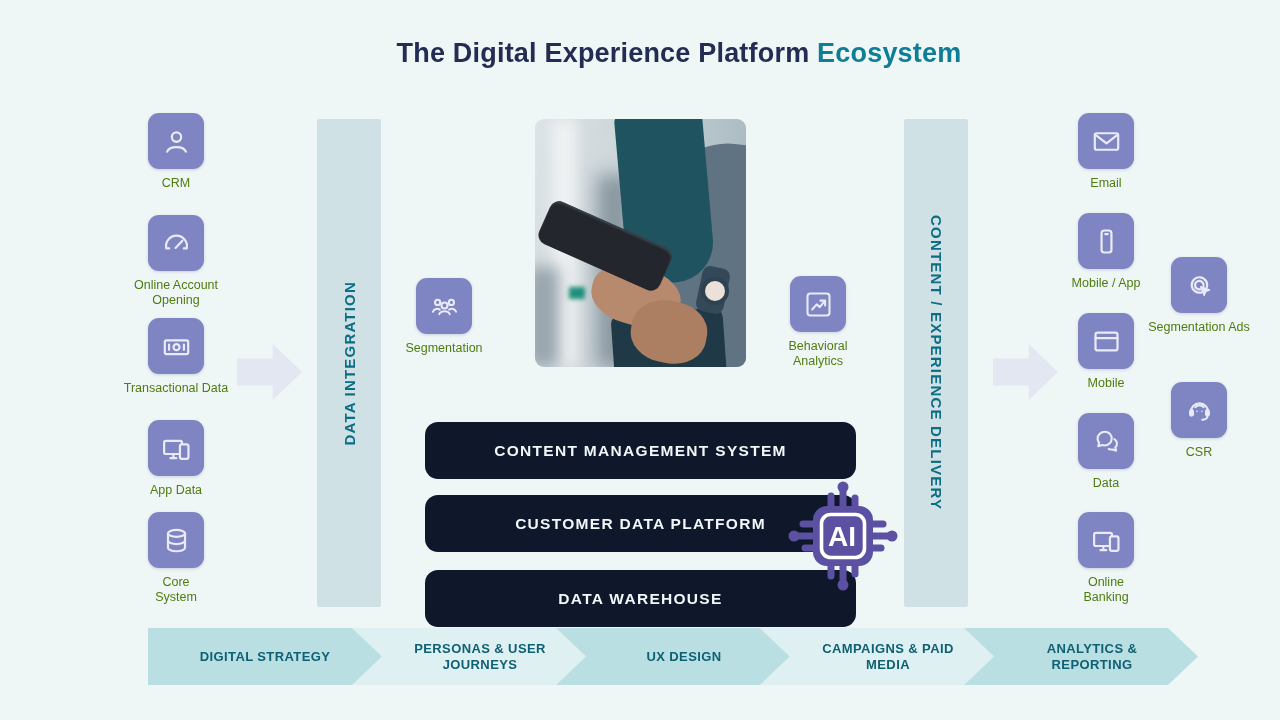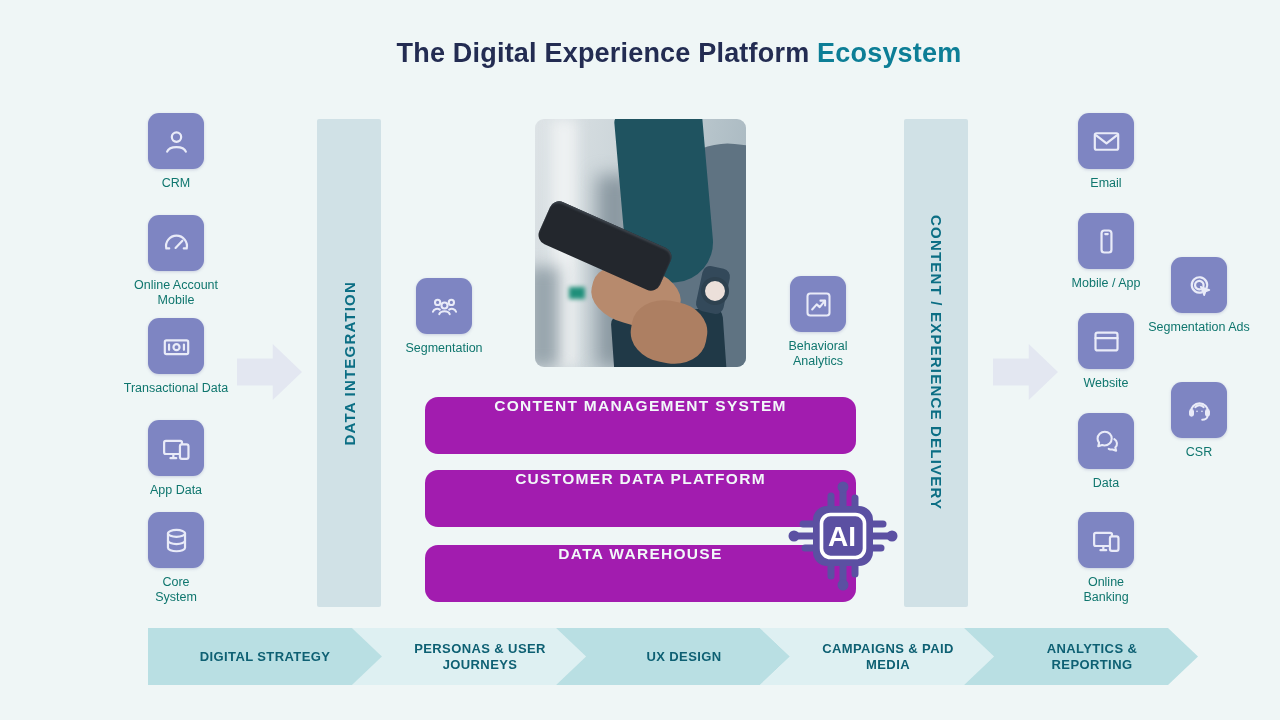--- a/index.html
+++ b/index.html
@@ -19,21 +19,21 @@
   
   .item{position:absolute;width:56px;height:56px;}
   .tile{
     width:56px;height:56px;background:#7e85c2;border-radius:11px;
     display:flex;align-items:center;justify-content:center;
     box-shadow:0 1px 3px rgba(90,95,160,.25);
   }
   .tile svg{width:33px;height:33px;display:block;}
   .lbl{
     position:absolute;top:63px;left:50%;transform:translateX(-50%);
-    width:110px;font-size:12.5px;line-height:14.5px;color:#0f766e;text-align:center;
+    width:110px;font-size:12.5px;line-height:14.5px;color:#4d7c0f;text-align:center;
   }
 
   
   .vbar{
     position:absolute;top:119px;width:64px;height:488px;background:#d0e1e6;
     display:flex;align-items:center;justify-content:center;border-radius:2px;
   }
   .vbar-left{left:317px;}
   .vbar-right{left:904px;}
   .vtext{
@@ -45,23 +45,23 @@
   
   .harrow{
     position:absolute;width:65px;height:56px;background:#e3e7f1;
     clip-path:polygon(0 26%,55% 26%,55% 0,100% 50%,55% 100%,55% 74%,0 74%);
   }
   .harrow-left{left:237px;top:344px;}
   .harrow-right{left:993px;top:344px;}
 
   
   .pbar{
-    position:absolute;left:425px;width:431px;height:57px;background:#a21caf;
-    border-radius:13px;display:flex;align-items:flex-start;justify-content:center;
-    color:#f2f8f9;font-weight:700;font-size:15.5px;letter-spacing:1.3px;
+    position:absolute;left:425px;width:431px;height:57px;background:#0f172a;
+    border-radius:13px;display:flex;align-items:center;justify-content:center;
+    color:#f2f8f9;font-weight:700;font-size:15.5px;letter-spacing:1.3px;margin-top:25px;
   }
 
   
   .ai-chip{position:absolute;left:783px;top:476px;width:120px;height:120px;}
 
   
   .photo{
     position:absolute;left:535px;top:119px;width:211px;height:248px;
     border-radius:9px;overflow:hidden;
     background:linear-gradient(100deg,#dde3e6 0%,#cdd6da 35%,#b4c2c9 72%,#a3b3bc 100%);
@@ -113,21 +113,21 @@
     <div class="lbl">CRM</div>
   </div>
   <div class="item" style="left:148px;top:215px">
     <div class="tile">
         <svg viewBox="0 0 24 24" fill="none" stroke="#e9ebf8" stroke-width="1.6" stroke-linecap="round" stroke-linejoin="round">
           <path d="M4.6 15.6a7.6 7.6 0 1 1 14.8 0"></path>
           <path d="M5.5 15.6h1.2 M17.3 15.6h1.2"></path>
           <path d="M11.3 15.2l5-5.2"></path>
         </svg>
       </div>
-    <div class="lbl">Online Account Mobile</div>
+    <div class="lbl">Online Account Opening</div>
   </div>
   <div class="item" style="left:148px;top:318px">
     <div class="tile">
         <svg viewBox="0 0 24 24" fill="none" stroke="#e9ebf8" stroke-width="1.6" stroke-linecap="round" stroke-linejoin="round">
           <rect x="3.5" y="7.5" width="17" height="10" rx="1.2"></rect>
           <circle cx="12" cy="12.5" r="2.2"></circle>
           <path d="M6.6 10.6v3.8 M17.4 10.6v3.8"></path>
         </svg>
       </div>
     <div class="lbl">Transactional Data</div>
@@ -269,21 +269,21 @@
       </div>
     <div class="lbl">Segmentation Ads</div>
   </div>
   <div class="item" style="left:1078px;top:313px">
     <div class="tile">
         <svg viewBox="0 0 24 24" fill="none" stroke="#e9ebf8" stroke-width="1.6" stroke-linecap="round" stroke-linejoin="round">
           <rect x="4" y="5.5" width="16" height="13" rx="1.5"></rect>
           <path d="M4 9.6h16"></path>
         </svg>
       </div>
-    <div class="lbl">Website</div>
+    <div class="lbl">Mobile</div>
   </div>
   <div class="item" style="left:1171px;top:382px">
     <div class="tile">
         <svg viewBox="0 0 24 24" fill="none" stroke="#e9ebf8" stroke-width="1.5" stroke-linecap="round" stroke-linejoin="round">
           <path d="M5.6 13.2a6.4 6.4 0 0 1 12.8 0"></path>
           <path d="M9 9.6c1.6-1.9 4.4-1.9 6 0"></path>
           <rect x="4.9" y="11.4" width="2.6" height="4.6" rx="1.3" fill="#e9ebf8" stroke-width="1"></rect>
           <rect x="16.5" y="11.4" width="2.6" height="4.6" rx="1.3" fill="#e9ebf8" stroke-width="1"></rect>
           <path d="M17.8 16c0 1.6-1.7 2.7-3.8 2.7"></path>
           <circle cx="10.2" cy="12.6" r=".6" fill="#e9ebf8" stroke="none"></circle>

